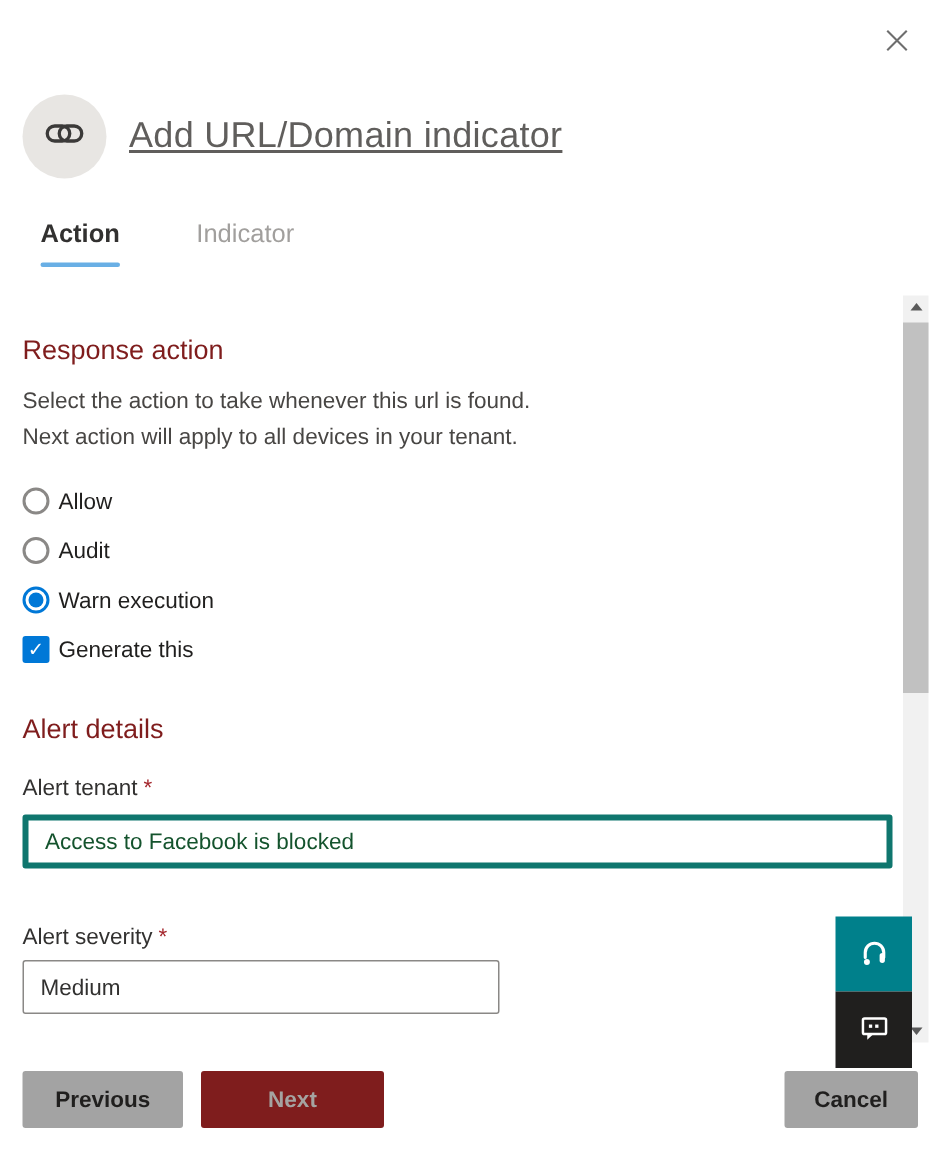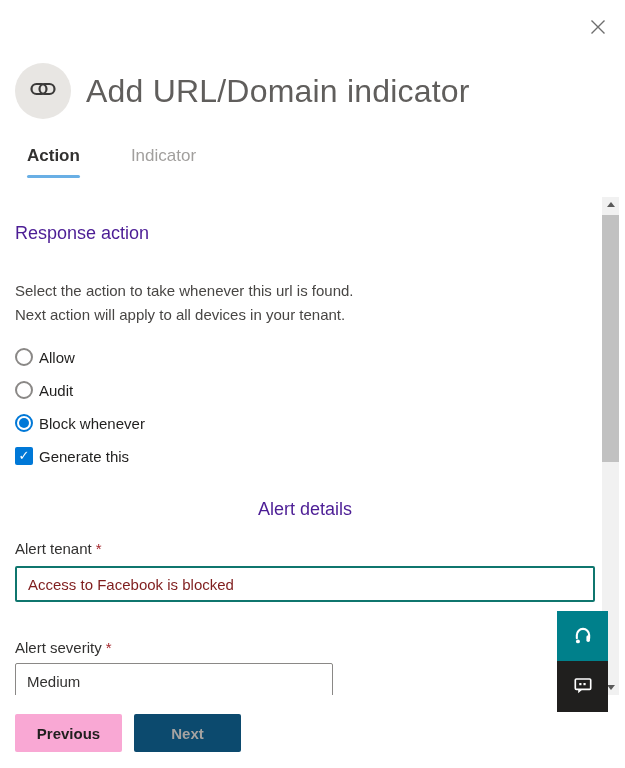--- a/index.html
+++ b/index.html
@@ -5,60 +5,60 @@
   html,body{margin:0;padding:0;}
   body{
     width:625px;height:768px;position:relative;background:#ffffff;overflow:hidden;
     font-family:"Liberation Sans", sans-serif;color:#323130;
   }
   
   .close-btn{position:absolute;top:16px;left:586px;width:24px;height:24px;background:none;border:none;padding:0;cursor:pointer;display:flex;align-items:center;justify-content:center;}
   
   .header{position:absolute;top:63px;left:15px;display:flex;align-items:center;gap:15px;}
   .avatar{width:56px;height:56px;border-radius:50%;background:#e8e6e3;display:flex;align-items:center;justify-content:center;}
-  .dialog-title{font-size:32px;font-weight:400;color:#605e5c;letter-spacing:0.2px;}
+  .dialog-title{font-size:24px;font-weight:400;color:#605e5c;letter-spacing:0.2px;text-decoration:underline;}
   
   .tabs{position:absolute;top:142px;left:15px;display:flex;gap:27px;}
   .tab{font-size:17px;color:#a19f9d;padding:4px 12px 12px;position:relative;cursor:pointer;background:none;border:none;font-family:inherit;}
   .tab.active{color:#323130;font-weight:700;}
   .tab.active::after{content:'';position:absolute;left:12px;right:12px;bottom:0;height:3px;background:#69afe5;border-radius:2px;}
   
   .content{position:absolute;top:197px;left:0;width:602px;height:498px;overflow:hidden;box-sizing:border-box;padding:0 7px 0 15px;}
-  .section-heading{font-size:18px;font-weight:400;color:#4c1d95;line-height:24px;margin:24px 0 0;}
-  .desc{margin-top:34px;font-size:15px;line-height:24px;color:#484644;}
+  .section-heading{font-size:18px;font-weight:400;color:#7f1d1d;line-height:24px;margin:24px 0 0;}
+  .desc{margin-top:11px;font-size:15px;line-height:24px;color:#484644;}
   .radio-group{margin-top:20px;}
   .choice-row{display:flex;align-items:center;gap:6px;height:20px;margin-bottom:13px;font-size:15px;color:#201f1e;cursor:pointer;}
   .radio{width:18px;height:18px;border:2px solid #8a8886;border-radius:50%;box-sizing:border-box;flex:0 0 auto;background:#fff;}
   .choice-row.selected .radio{border-color:#0078d7;position:relative;}
   .choice-row.selected .radio::after{content:'';position:absolute;left:2px;top:2px;right:2px;bottom:2px;background:#0078d7;border-radius:50%;}
   .checkbox-row{margin-top:1px;}
   .checkbox{width:18px;height:18px;background:#0078d7;border-radius:2px;color:#fff;font-size:13px;line-height:18px;text-align:center;flex:0 0 auto;}
-  .section-heading.second{margin-top:31px;text-align:center;}
+  .section-heading.second{margin-top:31px;}
   .field-label{margin-top:19px;font-size:15px;line-height:18px;color:#323130;}
   .required{color:#a4262c;margin-left:4px;}
-  .text-input{display:block;margin-top:8px;width:580px;height:36px;border:2px solid #0f766e;border-radius:2px;background:#fff;font-family:inherit;font-size:15px;color:#7f1d1d;padding:0 11px;box-sizing:border-box;}
+  .text-input{display:block;margin-top:8px;width:580px;height:36px;border:4px solid #0f766e;border-radius:2px;background:#fff;font-family:inherit;font-size:15px;color:#14532d;padding:0 11px;box-sizing:border-box;}
   .field-label.severity{margin-top:37px;}
   .select-box{margin-top:6px;width:318px;height:36px;border:1px solid #8a8886;border-radius:2px;background:#fff;font-size:15px;color:#323130;padding:9px 11px 0;box-sizing:border-box;}
   
   .scrollbar{position:absolute;left:602px;top:197px;width:17px;height:498px;background:#f1f1f1;}
   .scroll-up,.scroll-down{position:absolute;left:0;width:17px;height:15px;cursor:pointer;}
   .scroll-up{top:0;}
   .scroll-down{bottom:0;}
   .arrow-up{width:0;height:0;border-left:4px solid transparent;border-right:4px solid transparent;border-bottom:5px solid #5a5a5a;margin:5px auto 0;}
   .arrow-down{width:0;height:0;border-left:4px solid transparent;border-right:4px solid transparent;border-top:5px solid #5a5a5a;margin:5px auto 0;}
   .scroll-thumb{position:absolute;left:0;top:18px;width:17px;height:247px;background:#c1c1c1;cursor:pointer;}
   
   .help-widgets{position:absolute;left:557px;top:611px;width:51px;z-index:10;}
   .help-btn{width:51px;height:50px;background:#00808b;border:none;display:flex;align-items:center;justify-content:center;cursor:pointer;padding:0;}
   .feedback-btn{width:51px;height:51px;background:#201f1e;border:none;display:flex;align-items:center;justify-content:center;cursor:pointer;padding:0;}
   
   .footer{position:absolute;top:714px;left:0;width:625px;height:54px;background:#fff;}
-  .btn{position:absolute;top:0;height:38px;border:none;border-radius:2px;background:#f9a8d4;font-family:inherit;font-size:15px;font-weight:700;color:#201f1e;cursor:pointer;}
+  .btn{position:absolute;top:0;height:38px;border:none;border-radius:2px;background:#a3a3a3;font-family:inherit;font-size:15px;font-weight:700;color:#201f1e;cursor:pointer;}
   .btn-previous{left:15px;width:107px;}
-  .btn-next{left:134px;width:107px;background:#0c4a6e;color:#a5a3a1;cursor:default;}
+  .btn-next{left:134px;width:122px;background:#7f1d1d;color:#a5a3a1;cursor:default;}
   .btn-cancel{left:523px;width:89px;}
 </style>
 </head>
 <body>
 
 <button class="close-btn">
   <span>
     <svg width="20" height="20" viewBox="0 0 20 20">
         <path d="M3.5 3.5 L16.5 16.5 M16.5 3.5 L3.5 16.5" stroke="#6e6e6e" stroke-width="1.4" fill="none"></path>
       </svg>
@@ -94,21 +94,21 @@
     <label class="choice-row">
       <span class="radio"></span>
       <span>Allow</span>
     </label>
     <label class="choice-row">
       <span class="radio"></span>
       <span>Audit</span>
     </label>
     <label class="choice-row selected">
       <span class="radio"></span>
-      <span>Block whenever</span>
+      <span>Warn execution</span>
     </label>
   </div>
 
   <label class="choice-row checkbox-row">
     <span class="checkbox">✓</span>
     <span>Generate this</span>
   </label>
 
   <h2 class="section-heading second">Alert details</h2>
 
@@ -151,13 +151,14 @@
         <rect x="10.4" y="8.2" width="2" height="2" fill="#ffffff"></rect>
         <path d="M5.6 14 v3.4 l3.8 -3.4 z" fill="#ffffff"></path>
       </svg>
     </span>
   </button>
 </div>
 
 <div class="footer">
   <button class="btn btn-previous">Previous</button>
   <button class="btn btn-next" disabled="">Next</button>
+  <button class="btn btn-cancel">Cancel</button>
 </div>
 
 </body></html>

